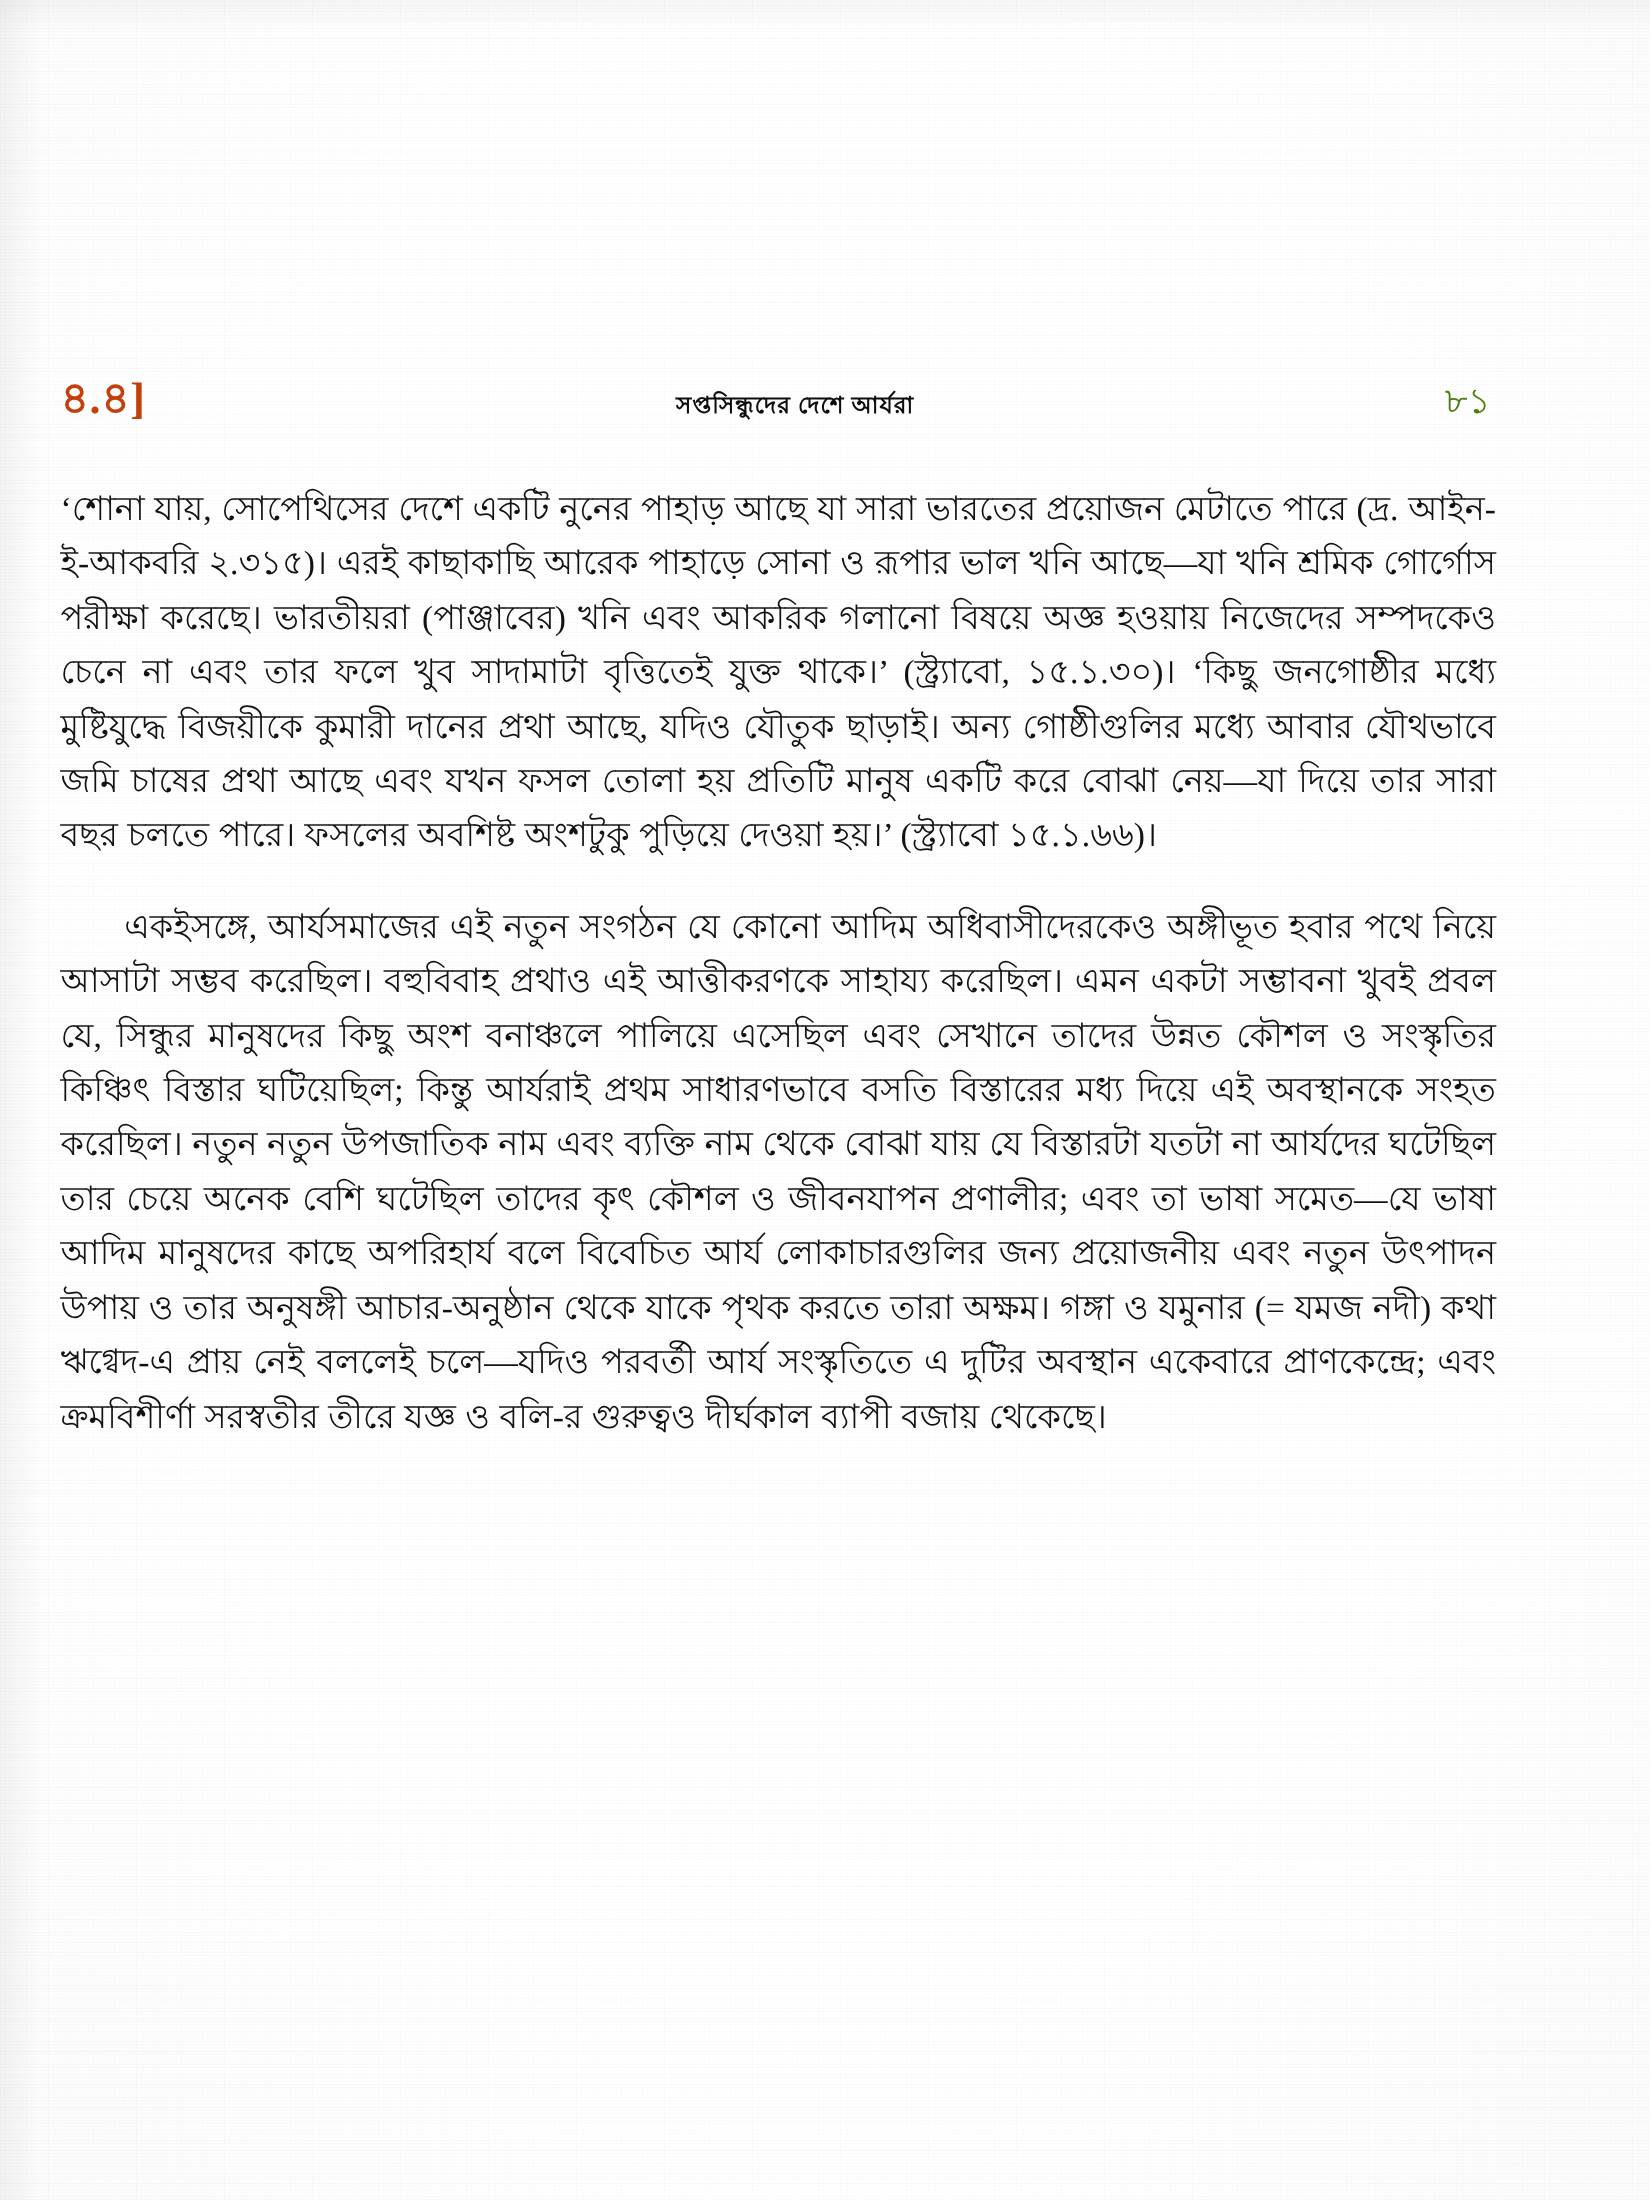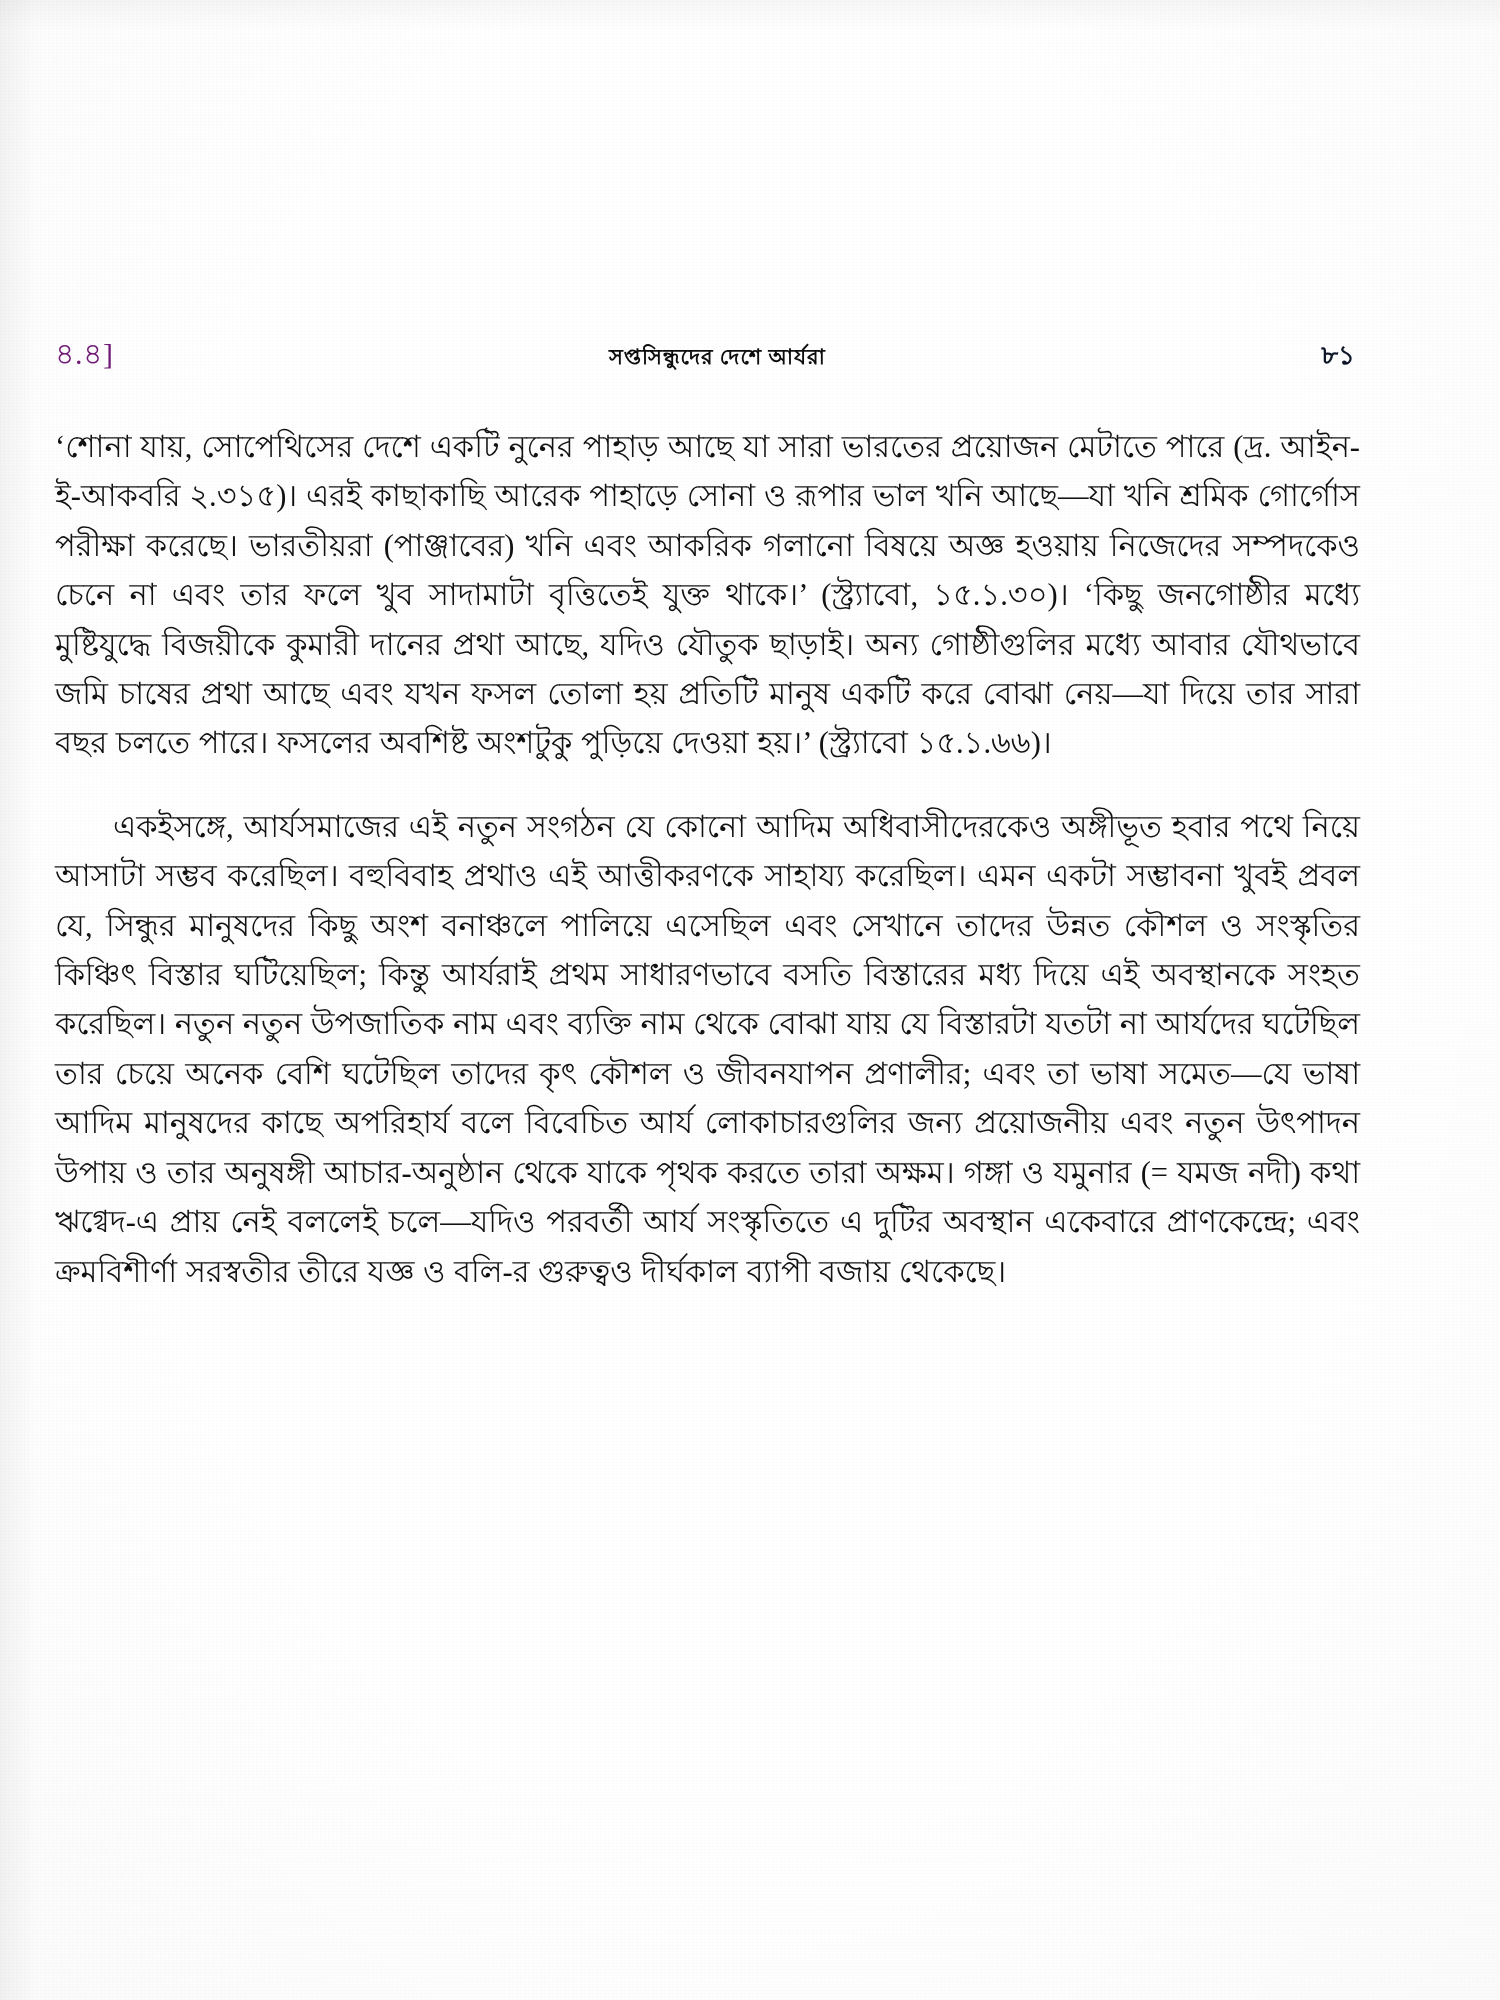--- a/index.html
+++ b/index.html
@@ -39,38 +39,39 @@
   
   .header-row {
     display: flex;
     align-items: baseline;
     justify-content: space-between;
     width: 1300px;
     margin: 0 0 0 0;
     padding: 0 10px 0 0;
   }
   .folio-left {
-    font-size: 30px;
+    font-size: 40px;
     letter-spacing: 0.5px;
-    color: #701a75;
+    color: #c2410c;
     white-space: nowrap;
+    font-weight: bold;
   }
   .header-title {
     font-size: 21px;
     font-weight: 700;
     letter-spacing: 1px;
     color: #0d0d0d;
     text-align: center;
     flex: 1;
     white-space: nowrap;
   }
   .folio-right {
-    font-size: 26px;
-    font-weight: 700;
-    color: #0f172a;
+    font-size: 32px;
+    font-weight: 400;
+    color: #4d7c0f;
     white-space: nowrap;
   }
   
   .body-text {
     margin-top: 42px;
     width: 1305px;
   }
   p.para {
     margin: 0 0 34px 0;
     font-size: 30.5px;

